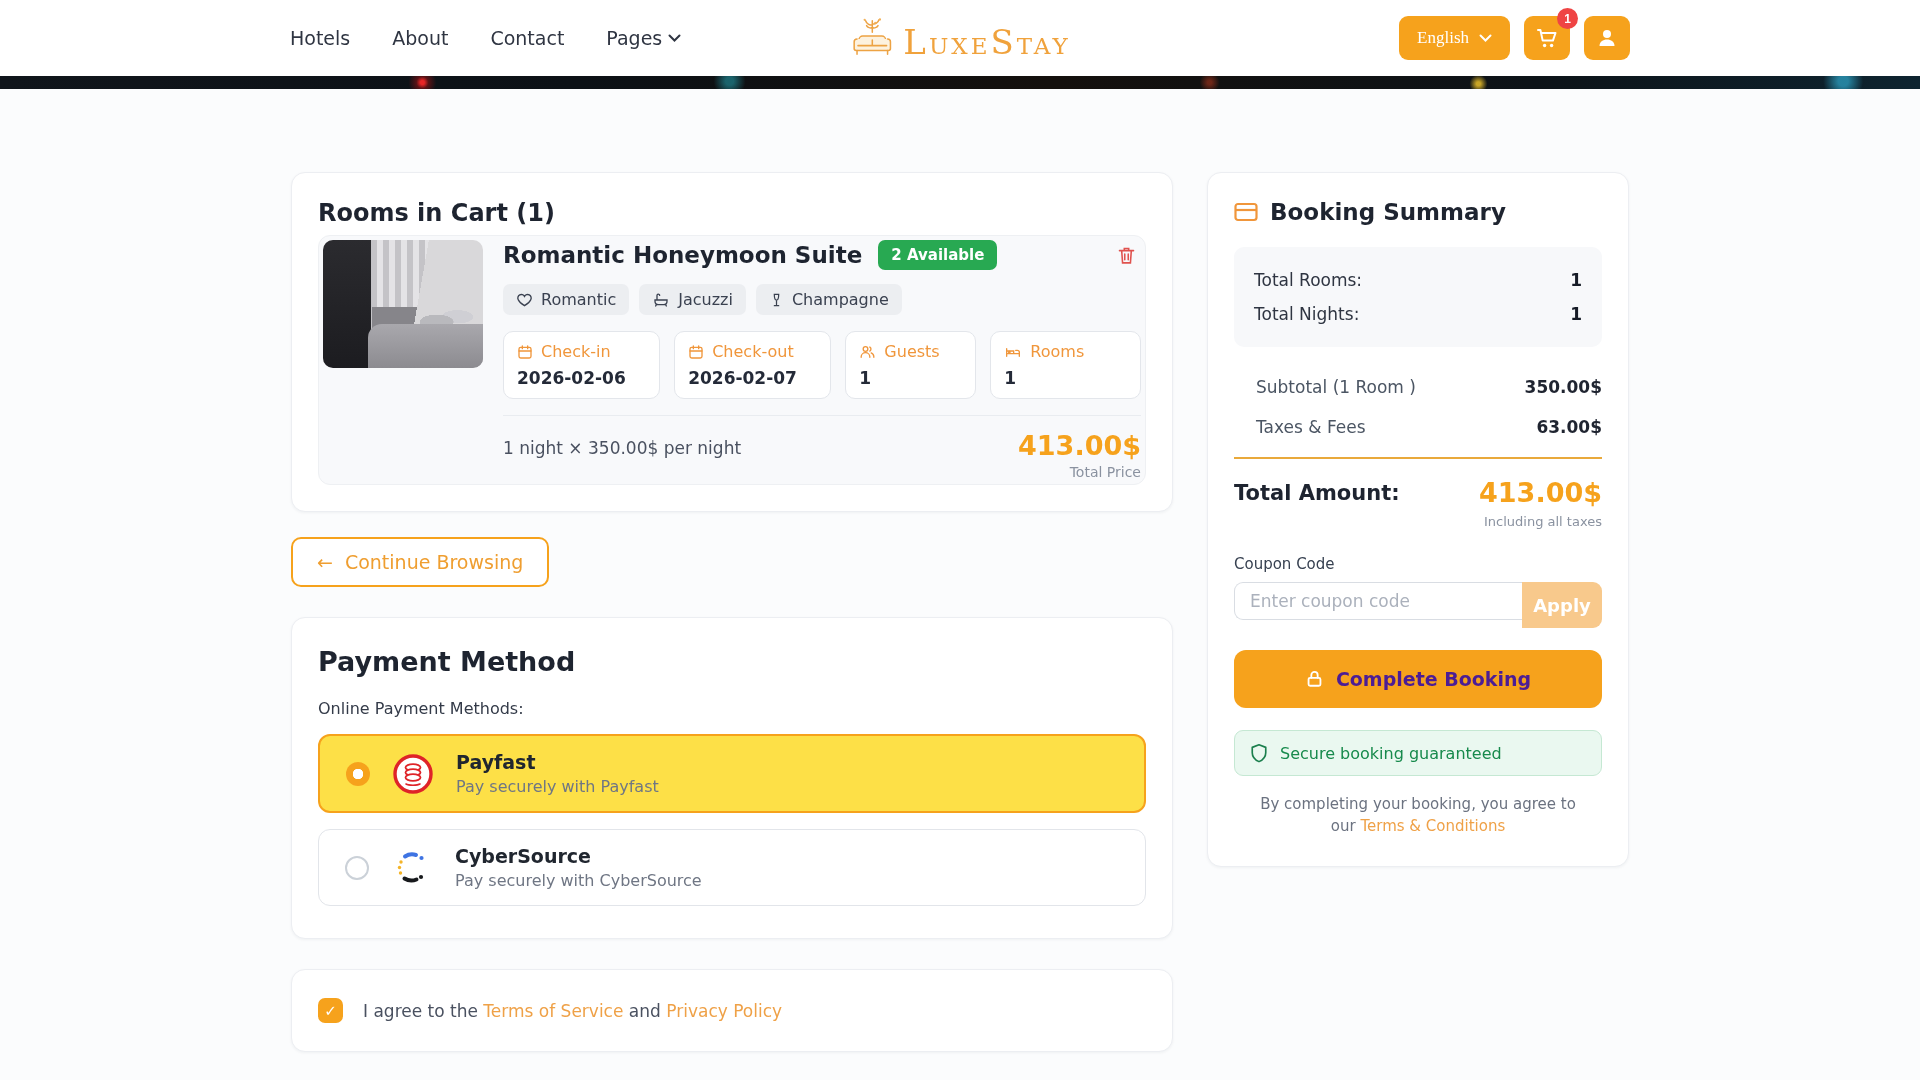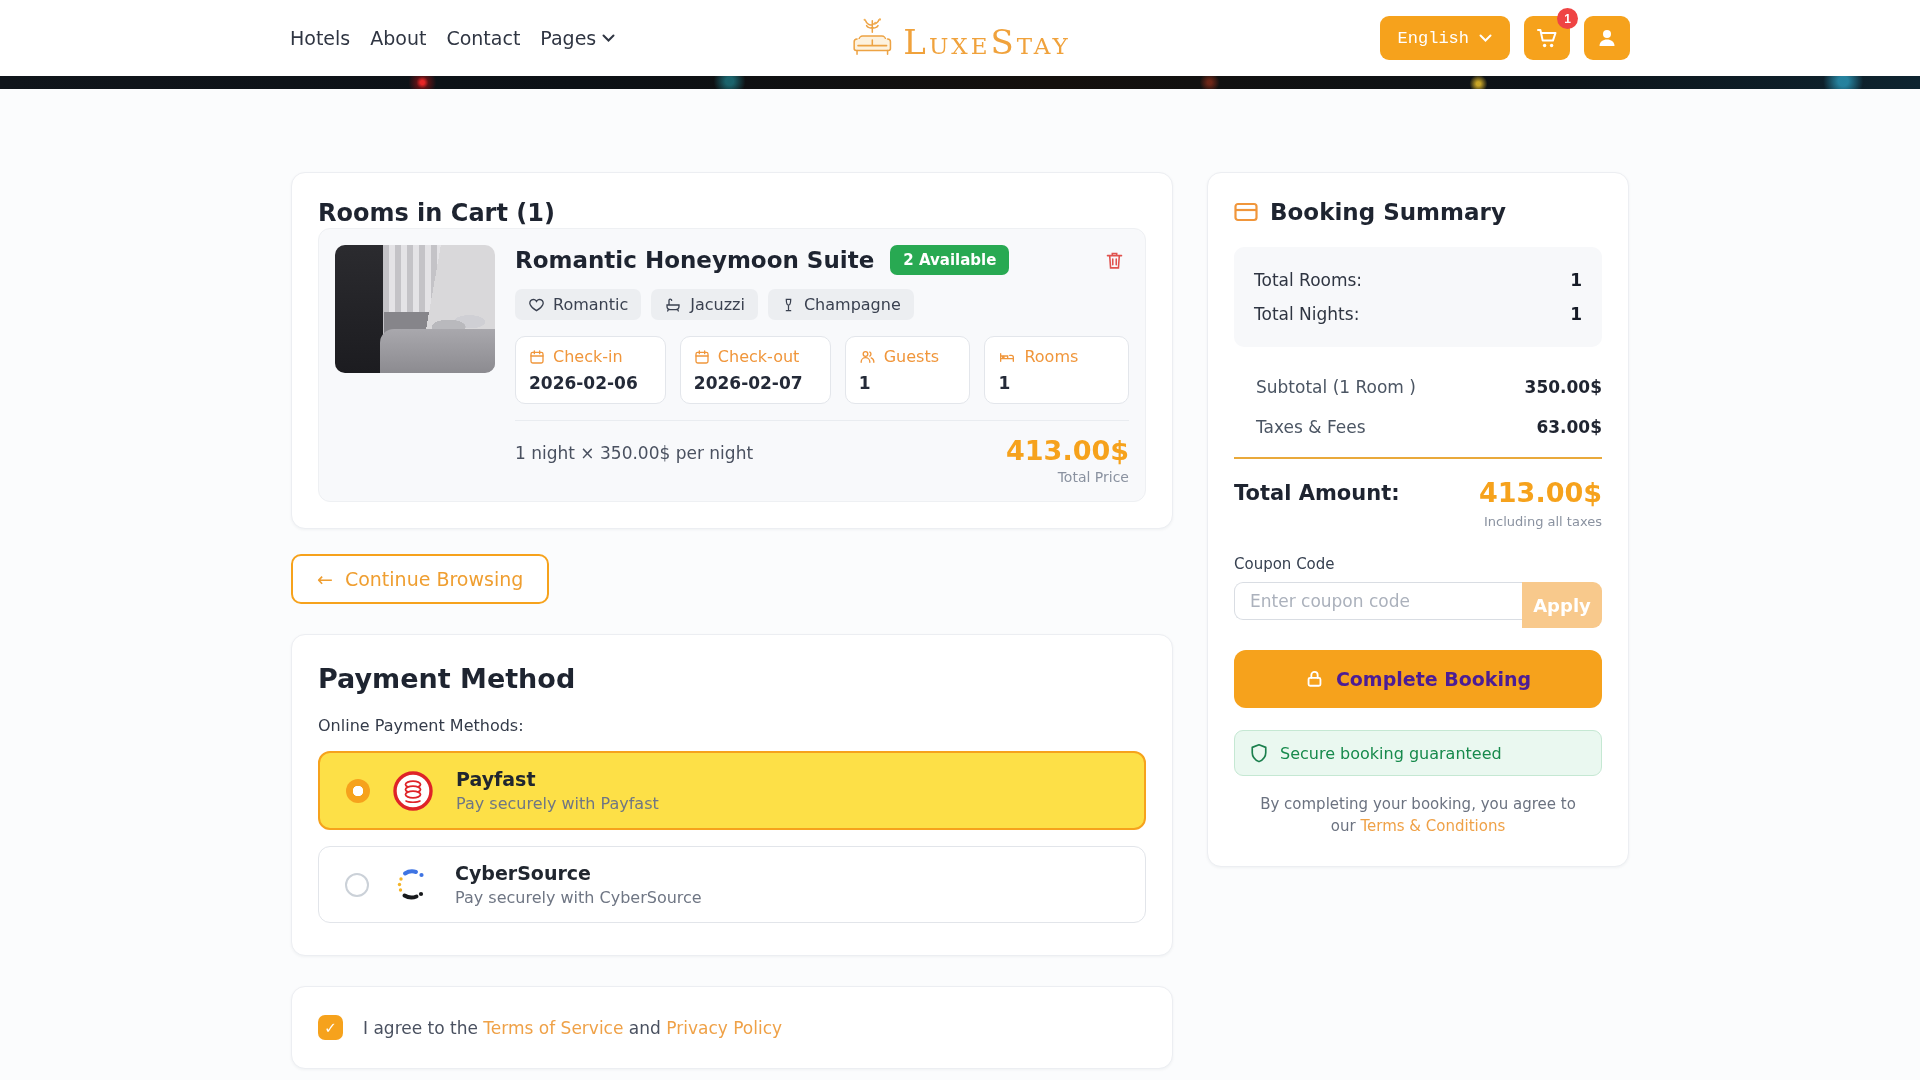--- a/index.html
+++ b/index.html
@@ -9,47 +9,47 @@
     --dark:#222836; --gray:#6B7280; --light-gray-bg:#F7F8FA;
     --card-border:#ECEEF2; --field-border:#E3E6EB;
   }
   *{margin:0;padding:0;box-sizing:border-box;}
   html,body{width:1920px;height:1080px;overflow:hidden;}
   body{font-family:"DejaVu Sans","Liberation Sans",sans-serif;background:#FBFCFD;color:var(--dark);}
   svg{display:block;}
 
   
   .header{height:76px;background:#fff;display:flex;align-items:center;justify-content:space-between;padding:0 290px 0 290px;position:relative;}
-  .nav{display:flex;gap:20px;align-items:flex-start;}
+  .nav{display:flex;gap:42px;align-items:flex-start;}
   .nav a{color:#2F3542;font-size:19px;text-decoration:none;cursor:pointer;display:flex;align-items:center;gap:6px;}
   .brand{position:absolute;left:50%;top:50%;transform:translate(-50%,-50%);display:flex;align-items:flex-end;gap:8px;cursor:pointer;}
   .brand-text{font-family:"DejaVu Serif","Liberation Serif",serif;color:#F0A23C;letter-spacing:3px;font-size:23px;line-height:1;}
   .brand-text .lx{font-size:34px;}
   .header-actions{display:flex;gap:14px;align-items:center;}
-  .btn-lang{background:var(--primary);color:#fff;border:none;border-radius:9px;height:44px;padding:0 18px;font-size:17px;display:flex;align-items:center;gap:10px;cursor:pointer;font-family:Liberation Mono, monospace;}
+  .btn-lang{background:var(--primary);color:#fff;border:none;border-radius:9px;height:44px;padding:0 18px;font-size:17px;display:flex;align-items:center;gap:10px;cursor:pointer;font-family:Liberation Serif, serif;}
   .btn-icon{background:var(--primary);border:none;border-radius:9px;width:46px;height:44px;display:flex;align-items:center;justify-content:center;cursor:pointer;position:relative;}
   .cart-badge{position:absolute;top:-8px;right:-8px;background:var(--badge-red);color:#fff;font-size:12px;font-weight:bold;width:21px;height:21px;border-radius:50%;display:flex;align-items:center;justify-content:center;}
   .hero-strip{height:13px;background:
     radial-gradient(circle at 22% 50%, rgba(255,40,40,.9) 0 2px, rgba(180,20,20,.45) 6px, transparent 14px),
     radial-gradient(circle at 38% 40%, rgba(30,120,130,.8) 0 4px, transparent 16px),
     radial-gradient(circle at 63% 50%, rgba(200,60,30,.5) 0 2px, transparent 10px),
     radial-gradient(circle at 77% 60%, rgba(220,180,40,.9) 0 2px, transparent 9px),
     radial-gradient(circle at 96% 40%, rgba(40,140,170,.9) 0 5px, transparent 20px),
     linear-gradient(90deg,#10151b,#0c1116 30%,#14100d 55%,#0d1318 80%,#0e2430);}
 
   
   .page{display:flex;gap:34px;width:1338px;margin:83px auto 0;align-items:flex-start;}
   .col-left{width:882px;display:flex;flex-direction:column;}
   .col-right{width:422px;}
   .card{background:#fff;border:1px solid var(--card-border);border-radius:14px;box-shadow:0 1px 3px rgba(20,30,50,.05);}
 
   
   .cart-card{padding:26px;}
   .cart-card h2{font-size:24px;font-weight:bold;color:#1E2430;}
-  .room-card{margin-top:1px;background:#F8F9FB;border:1px solid #EEF0F3;border-radius:12px;padding:16px;display:flex;gap:20px;}
+  .room-card{margin-top:8px;background:#F8F9FB;border:1px solid #EEF0F3;border-radius:12px;padding:4px;display:flex;gap:20px;}
   .room-thumb{width:160px;height:128px;border-radius:10px;flex:none;background:
     radial-gradient(ellipse 28px 12px at 71% 64%, #b9b9bd 0 60%, transparent 61%),
     radial-gradient(ellipse 26px 11px at 84% 60%, #cfcfd4 0 60%, transparent 61%),
     linear-gradient(100deg, transparent 58%, #d9d8da 58% 96%, #97969a 96%),
     linear-gradient(#86858a 0 0) no-repeat 54% 71%/70px 34px,
     linear-gradient(#5d5c61 0 0) no-repeat 18% 88%/44px 22px,
     repeating-linear-gradient(90deg,#c4c3c7 0 6px,#e4e3e6 6px 12px),
     linear-gradient(180deg,#353539 0 18%,#232327 18% 100%);
     background-blend-mode:normal;position:relative;overflow:hidden;}
   .room-thumb::before{content:"";position:absolute;left:0;top:0;width:30%;height:100%;background:linear-gradient(180deg,#2b2b2f,#1c1c20);}

